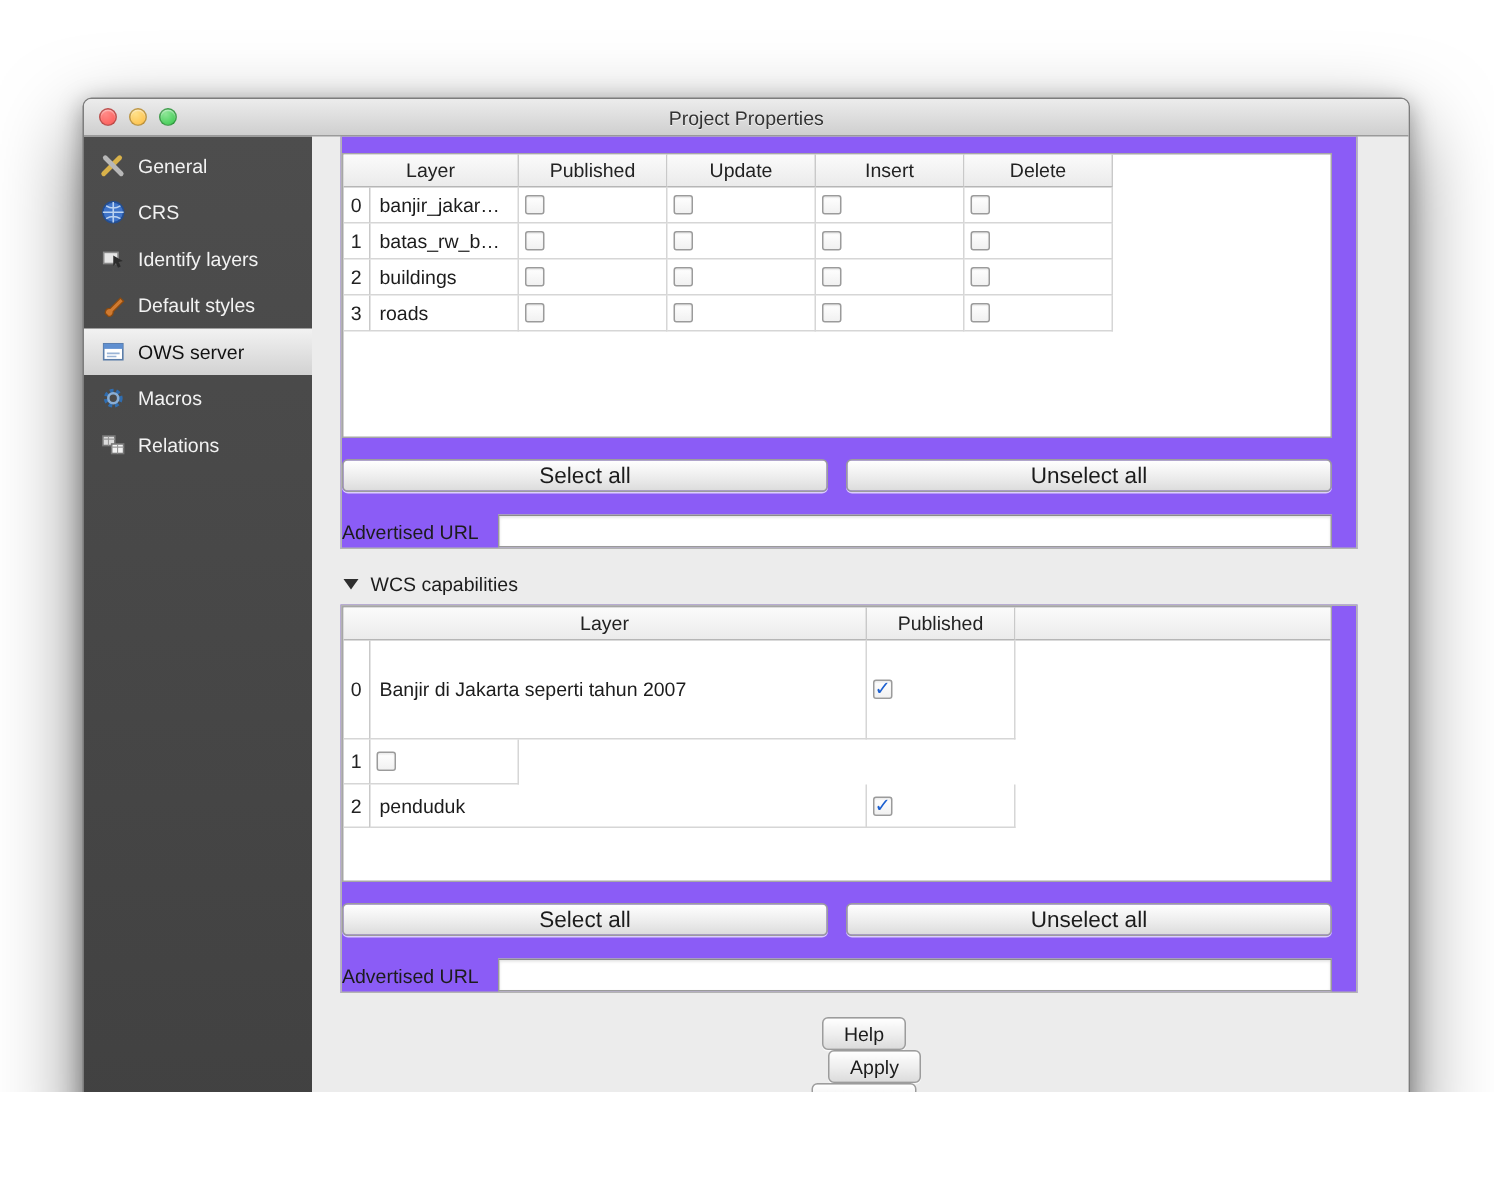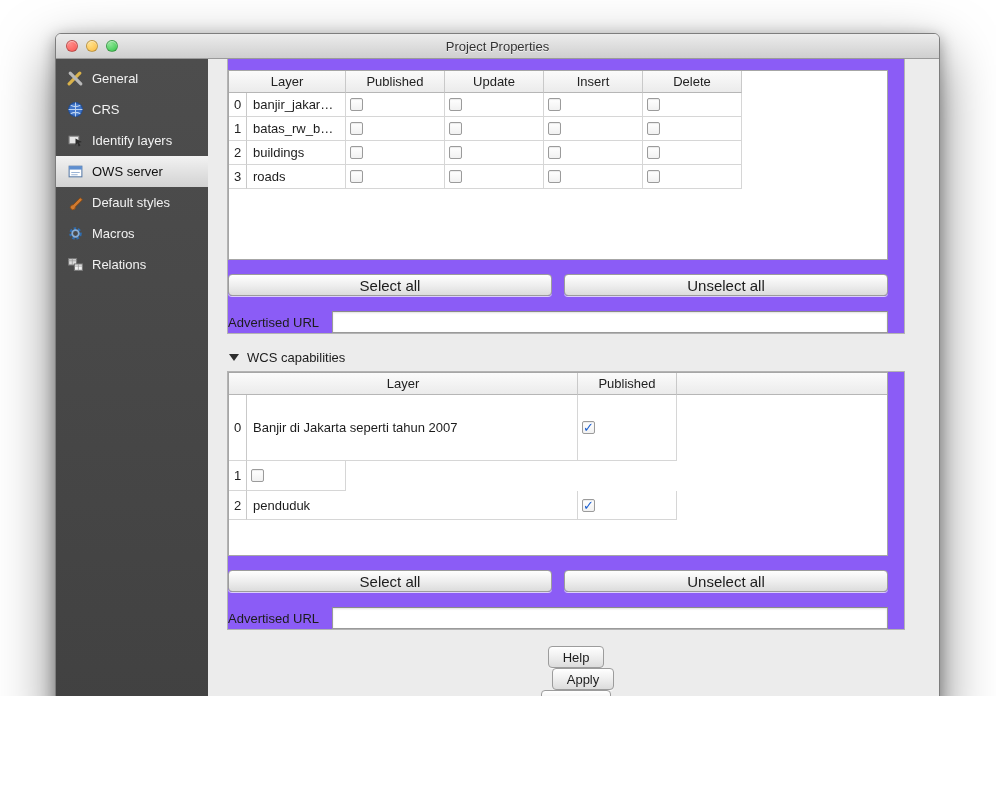--- a/index.html
+++ b/index.html
@@ -1,17 +1,17 @@
 <!DOCTYPE html>
 <html><head>
 <meta charset="utf-8">
 <style>
   * { margin:0; padding:0; box-sizing:border-box; }
   html,body { background:#ffffff; font-family:"Liberation Sans","DejaVu Sans",sans-serif; font-size:13px; color:#1c1c1c; }
-  .stage { width:996px; height:696px; position:relative; background:#fff; }
+  .stage { width:996px; height:696px; position:relative; background:#fff;margin-top:32px; }
 
   .window {
     position:absolute; left:55px; top:33px; width:885px; height:690px;
     border-radius:6px; overflow:hidden; border:1px solid #7d7d7d;
     box-shadow:0 22px 55px rgba(0,0,0,.5), 0 4px 16px rgba(0,0,0,.35);
     display:flex; flex-direction:column; background:#ececec;
   }
 
   
   .titlebar {
@@ -165,37 +165,37 @@
         </div>
         <div class="side-item">
           <span class="icon16">
             <svg viewBox="0 0 16 16">
                 <rect x="2" y="4" width="9" height="7" fill="#e6e6e6" stroke="#8a8a8a"></rect>
                 <path d="M8 6 l6 3.4 -2.6.6 1.3 2.8 -1.7.8 -1.3-2.8 -1.7 1.8z" fill="#2c2c2c"></path>
               </svg>
           </span>
           <span>Identify layers</span>
         </div>
+        <div class="side-item">
+          <span class="icon16">
+            <svg viewBox="0 0 16 16">
+                <path d="M3 13 q0-3 3-3 l6.5-6.5 2 2 -6.5 6.5 q0 3 -3 3z" fill="#d07a30" stroke="#8a4a10" stroke-width=".8"></path>
+              </svg>
+          </span>
+          <span>Default styles</span>
+        </div>
         <div class="side-item selected">
           <span class="icon16">
             <svg viewBox="0 0 16 16">
                 <rect x="2" y="3" width="12" height="10" fill="#ffffff" stroke="#5a7ca8"></rect>
                 <rect x="2" y="3" width="12" height="3.2" fill="#5f8fd0"></rect>
                 <path d="M4 9 h8 M4 11 h6" stroke="#9ab4d6" stroke-width="1"></path>
               </svg>
           </span>
           <span>OWS server</span>
-        </div>
-        <div class="side-item">
-          <span class="icon16">
-            <svg viewBox="0 0 16 16">
-                <path d="M3 13 q0-3 3-3 l6.5-6.5 2 2 -6.5 6.5 q0 3 -3 3z" fill="#d07a30" stroke="#8a4a10" stroke-width=".8"></path>
-              </svg>
-          </span>
-          <span>Default styles</span>
         </div>
         <div class="side-item">
           <span class="icon16">
             <svg viewBox="0 0 16 16">
                 <circle cx="8" cy="8" r="4.6" fill="none" stroke="#2f6db0" stroke-width="2.6" stroke-dasharray="2.2 1.7"></circle>
                 <circle cx="8" cy="8" r="3.1" fill="none" stroke="#89aed6" stroke-width="1.6"></circle>
               </svg>
           </span>
           <span>Macros</span>
         </div>

